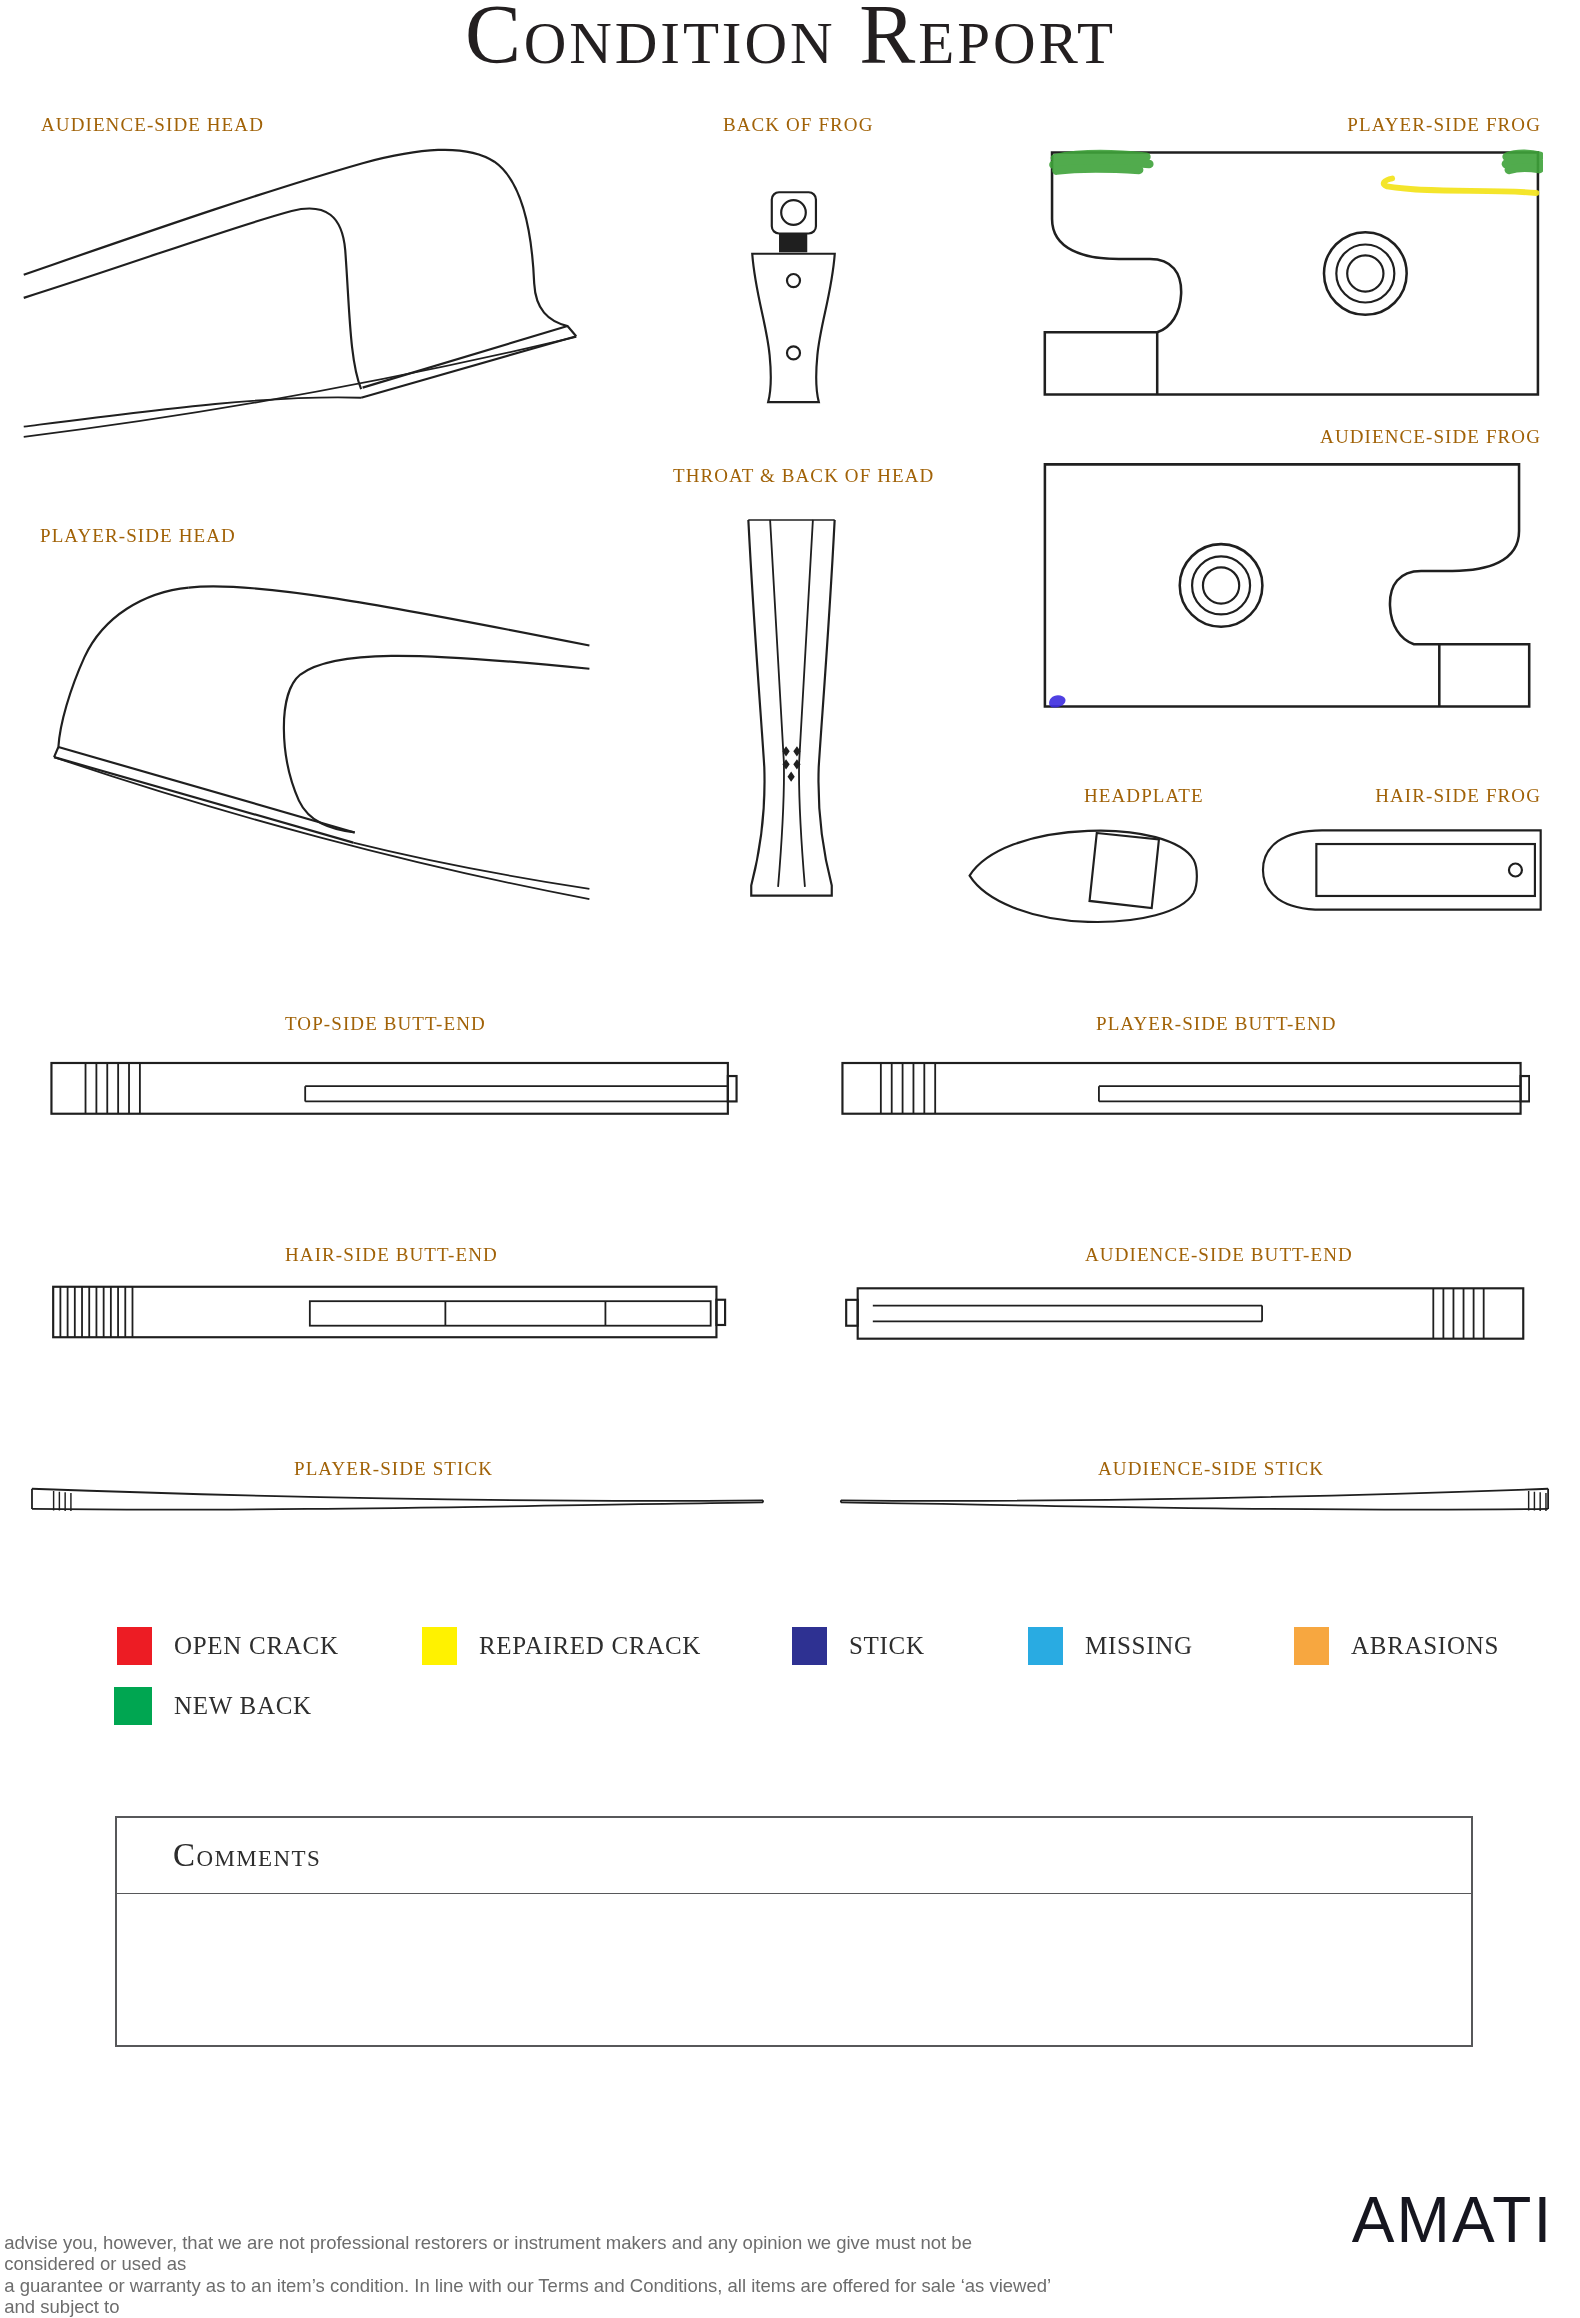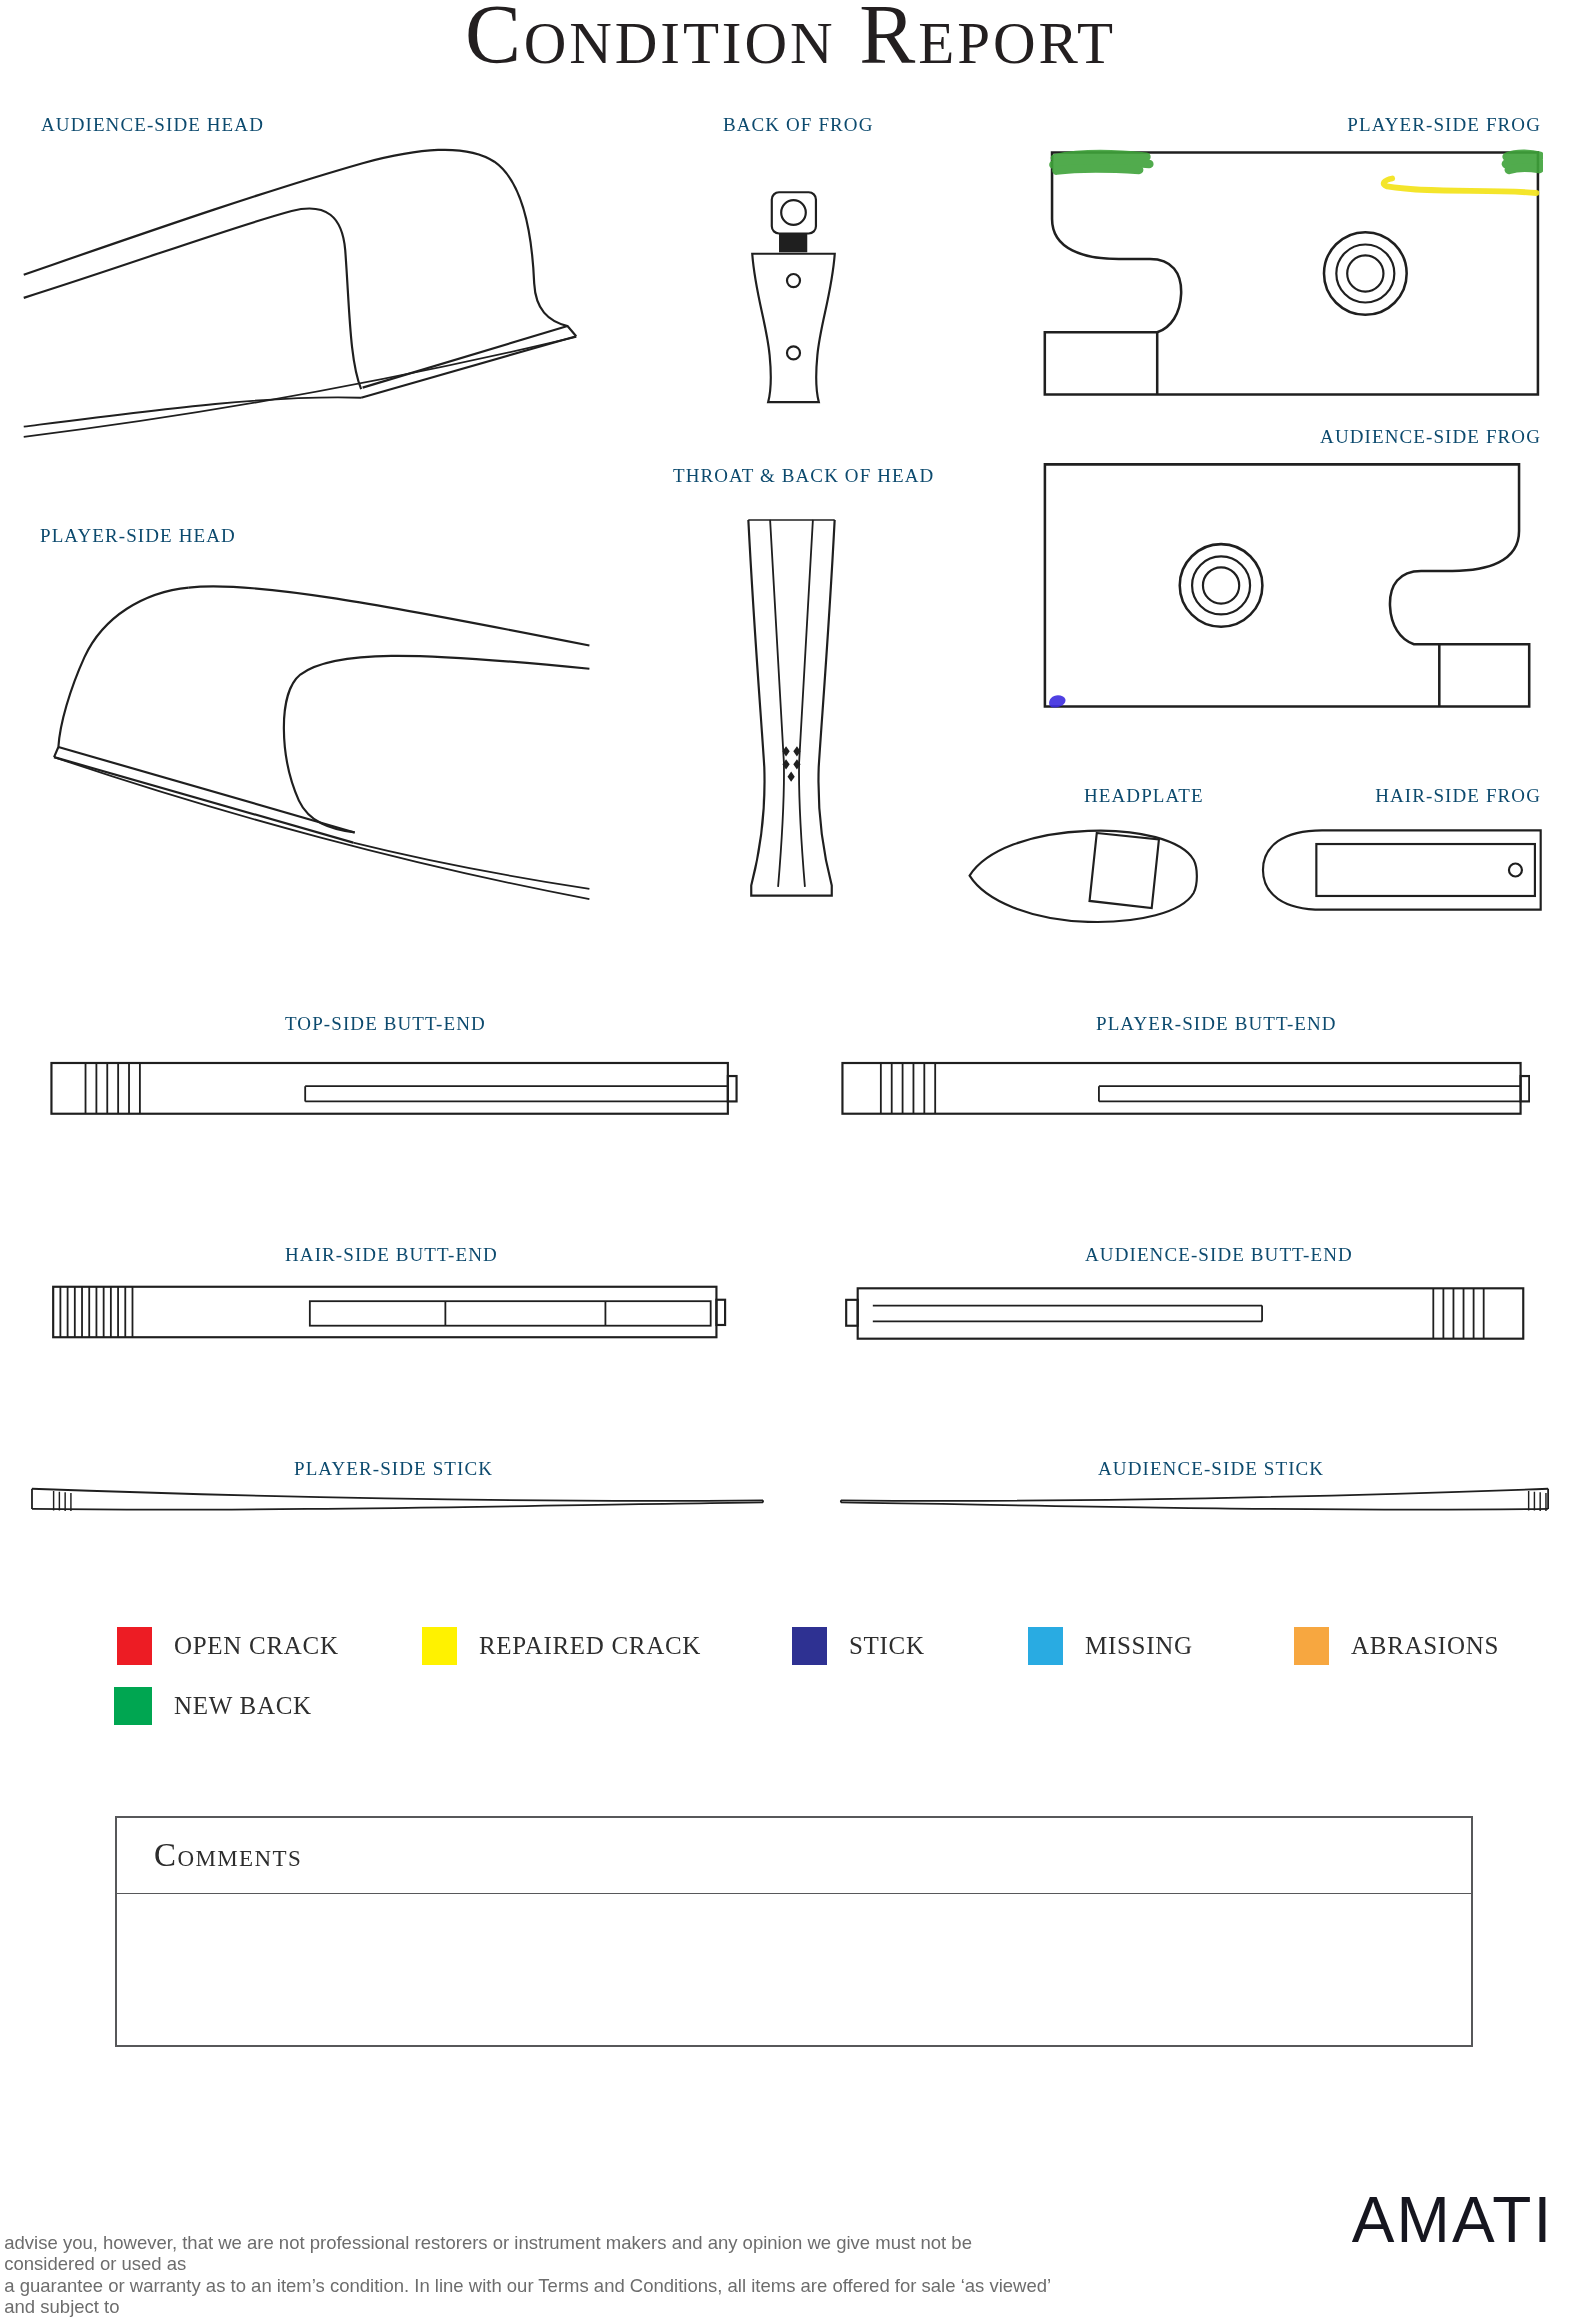--- a/index.html
+++ b/index.html
@@ -1,28 +1,28 @@
 <!DOCTYPE html>
 <html style="font-size:11.6px"><head>
 <meta charset="utf-8">
 <style>
   html,body{margin:0;padding:0;background:#ffffff;}
   .page{position:relative;width:1581px;height:2319px;background:#ffffff;overflow:hidden;
         font-family:"Liberation Serif",serif;}
   .title{position:absolute;top:-14.5px;left:0;width:100%;text-align:center;
          font-variant:small-caps;font-size:84px;letter-spacing:2.9px;color:#231f20;white-space:nowrap;}
-  .lbl{position:absolute;font-size:19px;letter-spacing:1.1px;color:#0c4a6e;white-space:nowrap;}
+  .lbl{position:absolute;font-size:19px;letter-spacing:1.1px;color:#a16207;white-space:nowrap;}
   .draw{position:absolute;}
   .legend-item{position:absolute;display:flex;align-items:center;height:38px;}
   .swatch{display:inline-block;width:35px;height:38px;margin-right:22px;}
   .legend-label{font-size:25px;letter-spacing:0.7px;color:#2e2e2e;white-space:nowrap;}
   .comments-box{position:absolute;left:115px;top:1816px;width:1358px;height:231px;
                 border:2.2px solid #57585a;box-sizing:border-box;background:#fff;}
   .comments-header{height:75px;border-bottom:1.4px solid #57585a;display:flex;align-items:center;
-                   padding-left:37px;}
+                   padding-left:56px;}
   .comments-heading{font-variant:small-caps;font-size:33px;letter-spacing:1.4px;color:#2d2d2d;}
   .comments-body{width:100%;height:153px;border:none;outline:none;font-size:22px;
                  font-family:"Liberation Serif",serif;color:#2d2d2d;padding:7.2px 14.5px;box-sizing:border-box;}
   .footer{position:absolute;left:4.3px;top:2232px;width:1051px;
           font-family:"Liberation Sans",sans-serif;font-size:18.5px;line-height:21.4px;color:#6d6d6d;}
   .logo{position:absolute;top:2183px;right:27.5px;font-family:Liberation Sans, sans-serif;
         font-size:64px;letter-spacing:2.2px;color:#16161f;font-weight:400;}
 </style>
 </head>
 <body>

